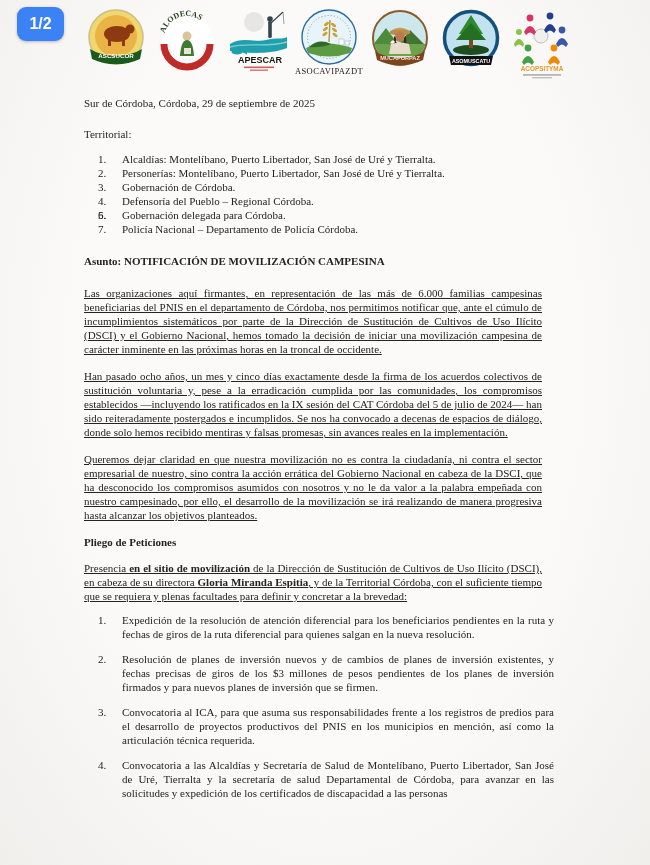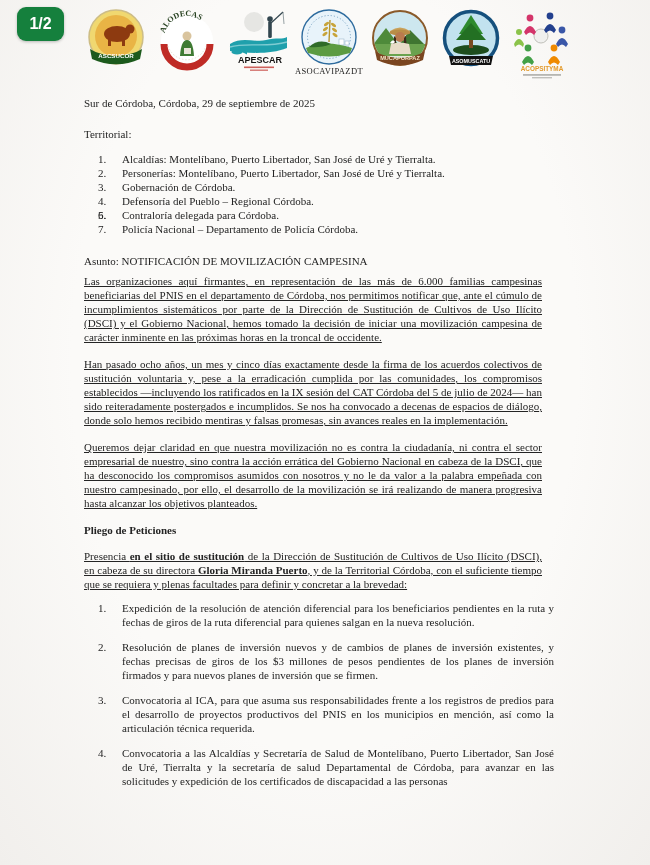--- a/index.html
+++ b/index.html
@@ -8,21 +8,21 @@
     position: relative;
     overflow: hidden;
     background: radial-gradient(ellipse at 50% 42%, #fbfaf8 55%, #f1efec 100%);
     font-family: "Liberation Serif", "DejaVu Serif", serif;
     color: #232323;
   }
 
   .page-badge {
     position: absolute; left: 17px; top: 7px;
     width: 47px; height: 34px;
-    background: #15803d;
+    background: #3b82f6;
     border-radius: 9px;
     color: #ffffff;
     font-family: "Liberation Sans", "DejaVu Sans", sans-serif;
     font-weight: bold; font-size: 16px;
     display: flex; align-items: center; justify-content: center;
     z-index: 20;
     box-shadow: 0 1px 3px rgba(0,0,0,.25);
   }
 
   .logos {
@@ -50,21 +50,21 @@
   .dateline   { margin: 0 0 17px 0; }
   .salutation { margin: 0 0 11px 0; }
 
   ol.plainlist { list-style: none; margin: 0 0 0 14px; padding: 0; }
   ol.plainlist li { position: relative; padding-left: 24px; }
   ol.plainlist .num { position: absolute; left: 0; }
 
   .recipients { margin-bottom: 18px !important; }
   .recipients li { line-height: 14px; }
 
-  .subject { font-weight: normal; margin: 0 0 6px 0; }
+  .subject { font-weight: bold; margin: 0 0 18px 0; }
   .para    { text-align: justify; margin: 0 12px 13px 0; text-decoration: underline; }
   .heading { font-weight: bold; margin: 0 0 12px 0; }
   .intro   { margin-bottom: 10px; }
 
   .petitions li { text-align: justify; margin-bottom: 11px; line-height: 14px; }
 </style>
 </head>
 <body>
 
 <div class="page-badge">1/2</div>
@@ -209,33 +209,33 @@
 <div class="content">
   <p class="dateline">Sur de Córdoba, Córdoba, 29 de septiembre de 2025</p>
   <p class="salutation">Territorial:</p>
 
   <ol class="plainlist recipients">
     <li><span class="num">1.</span><span>Alcaldías: Montelíbano, Puerto Libertador, San José de Uré y Tierralta.</span></li>
     <li><span class="num">2.</span><span>Personerías: Montelíbano, Puerto Libertador, San José de Uré y Tierralta.</span></li>
     <li><span class="num">3.</span><span>Gobernación de Córdoba.</span></li>
     <li><span class="num">4.</span><span>Defensoría del Pueblo – Regional Córdoba.</span></li>
     <li><span class="num">5.</span></li>
-    <li><span class="num">6.</span><span>Contraloría delegada para Córdoba.</span></li>
+    <li><span class="num">6.</span><span>Gobernación delegada para Córdoba.</span></li>
     <li><span class="num">7.</span><span>Policía Nacional – Departamento de Policía Córdoba.</span></li>
   </ol>
 
   <p class="subject">Asunto: NOTIFICACIÓN DE MOVILIZACIÓN CAMPESINA</p>
 
   <p class="para">Las organizaciones aquí firmantes, en representación de las más de 6.000 familias campesinas beneficiarias del PNIS en el departamento de Córdoba, nos permitimos notificar que, ante el cúmulo de incumplimientos sistemáticos por parte de la Dirección de Sustitución de Cultivos de Uso Ilícito (DSCI) y el Gobierno Nacional, hemos tomado la decisión de iniciar una movilización campesina de carácter inminente en las próximas horas en la troncal de occidente.</p>
   <p class="para">Han pasado ocho años, un mes y cinco días exactamente desde la firma de los acuerdos colectivos de sustitución voluntaria y, pese a la erradicación cumplida por las comunidades, los compromisos establecidos —incluyendo los ratificados en la IX sesión del CAT Córdoba del 5 de julio de 2024— han sido reiteradamente postergados e incumplidos. Se nos ha convocado a decenas de espacios de diálogo, donde solo hemos recibido mentiras y falsas promesas, sin avances reales en la implementación.</p>
   <p class="para">Queremos dejar claridad en que nuestra movilización no es contra la ciudadanía, ni contra el sector empresarial de nuestro, sino contra la acción errática del Gobierno Nacional en cabeza de la DSCI, que ha desconocido los compromisos asumidos con nosotros y no le da valor a la palabra empeñada con nuestro campesinado, por ello, el desarrollo de la movilización se irá realizando de manera progresiva hasta alcanzar los objetivos planteados.</p>
 
   <p class="heading">Pliego de Peticiones</p>
 
-  <p class="para intro"><span>Presencia </span><b>en el sitio de sustitución</b><span> de la Dirección de Sustitución de Cultivos de Uso Ilícito (DSCI), en cabeza de su directora </span><b>Gloria Miranda Puerto</b><span>, y de la Territorial Córdoba, con el suficiente tiempo que se requiera y plenas facultades para definir y concretar a la brevedad:</span></p>
+  <p class="para intro"><span>Presencia </span><b>en el sitio de movilización</b><span> de la Dirección de Sustitución de Cultivos de Uso Ilícito (DSCI), en cabeza de su directora </span><b>Gloria Miranda Espitia</b><span>, y de la Territorial Córdoba, con el suficiente tiempo que se requiera y plenas facultades para definir y concretar a la brevedad:</span></p>
 
   <ol class="plainlist petitions">
     <li><span class="num">1.</span><span>Expedición de la resolución de atención diferencial para los beneficiarios pendientes en la ruta y fechas de giros de la ruta diferencial para quienes salgan en la nueva resolución.</span></li>
     <li><span class="num">2.</span><span>Resolución de planes de inversión nuevos y de cambios de planes de inversión existentes, y fechas precisas de giros de los $3 millones de pesos pendientes de los planes de inversión firmados y para nuevos planes de inversión que se firmen.</span></li>
     <li><span class="num">3.</span><span>Convocatoria al ICA, para que asuma sus responsabilidades frente a los registros de predios para el desarrollo de proyectos productivos del PNIS en los municipios en mención, así como la articulación técnica requerida.</span></li>
     <li><span class="num">4.</span><span>Convocatoria a las Alcaldías y Secretaría de Salud de Montelíbano, Puerto Libertador, San José de Uré, Tierralta y la secretaría de salud Departamental de Córdoba, para avanzar en las solicitudes y expedición de los certificados de discapacidad a las personas</span></li>
   </ol>
 </div>
 
 </body></html>

